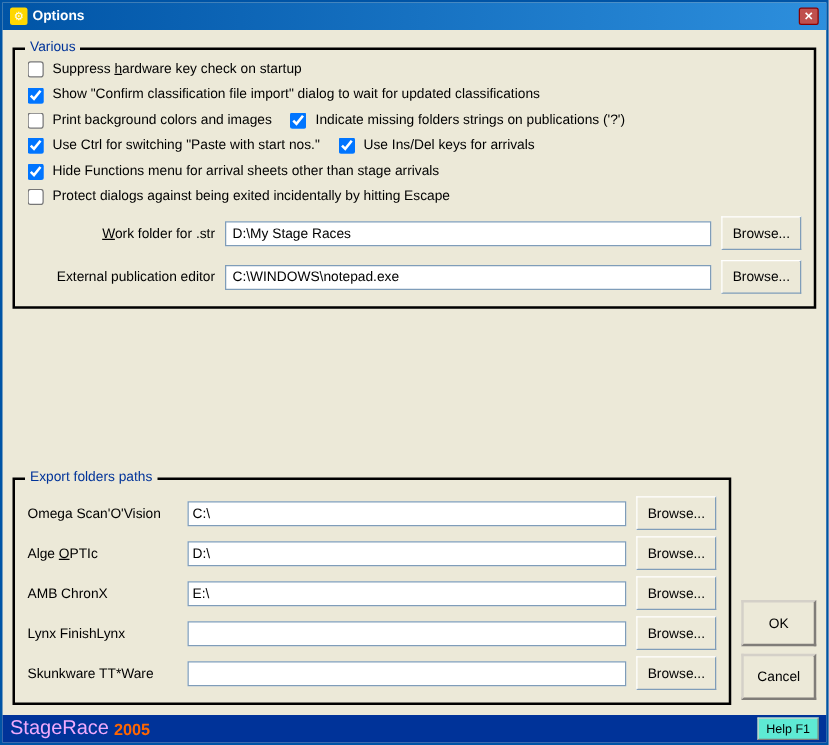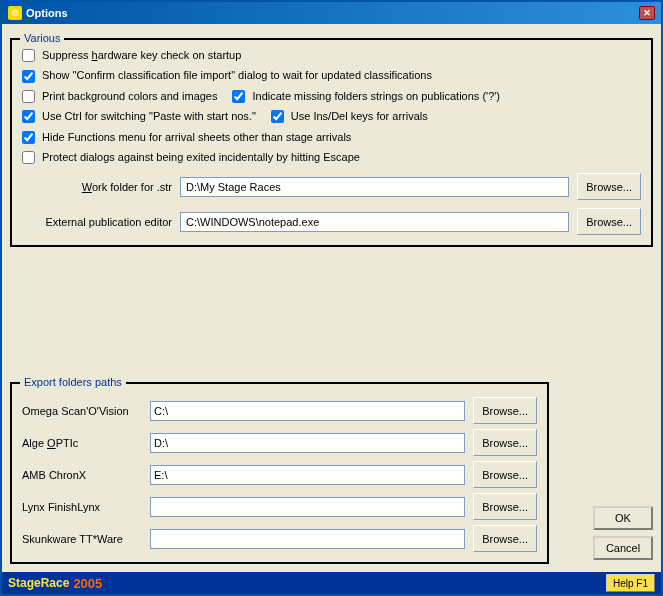--- a/index.html
+++ b/index.html
@@ -192,59 +192,58 @@
     .ok-cancel-section {
       display: flex;
       flex-direction: column;
       gap: 6px;
       justify-content: flex-end;
       padding-bottom: 4px;
     }
 
     .action-btn {
       width: 60px;
-      height: 24px;
+      height: 37px;
       font-size: 11px;
       background: #ece9d8;
       border: 2px outset #d4d0c8;
       cursor: pointer;
       font-weight: normal;
-      margin-left: 36px;
     }
 
     .status-bar {
       height: 22px;
       background: #003399;
       display: flex;
       align-items: center;
       justify-content: space-between;
       padding: 0 6px;
       flex-shrink: 0;
     }
 
     .status-left {
       display: flex;
       align-items: center;
       gap: 4px;
     }
 
     .status-brand {
-      font-size: 12px;
-      color: #fde047;
-      font-weight: bold;
+      font-size: 16px;
+      color: #f0abfc;
+      font-weight: normal;
     }
 
     .status-year {
       font-size: 13px;
       font-weight: bold;
       color: #ff6600;
     }
 
     .help-btn {
-      background: #fde047;
+      background: #5eead4;
       border: 1px outset #d4d0c8;
       font-size: 10px;
       padding: 1px 6px;
       cursor: pointer;
       height: 18px;
     }
 
     .underline { text-decoration: underline; }
   </style>
 </head>

